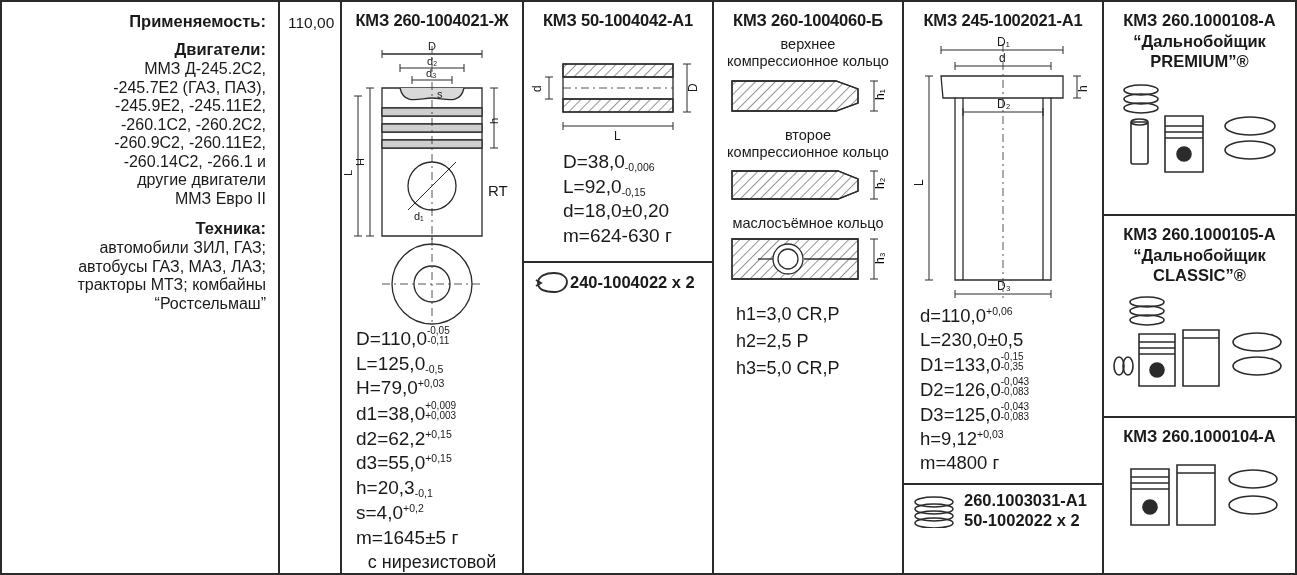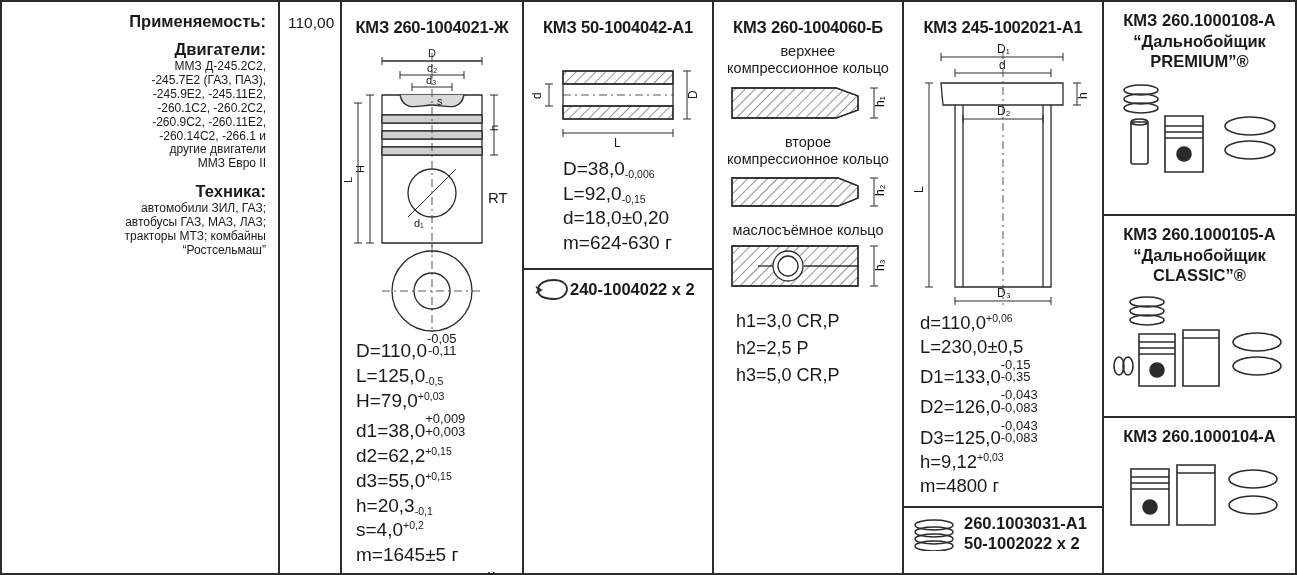--- a/index.html
+++ b/index.html
@@ -27,33 +27,33 @@
   .col-piston { width: 182px; }
   .col-pin    { width: 190px; }
   .col-rings  { width: 190px; }
   .col-liner  { width: 200px; }
   .col-kits   { width: 193px; border-right: 2px solid #2b2b2b; }
 
   .hdr {
     font-weight: bold;
     font-size: 16.5px;
     text-align: center;
-    padding: 16px 2px 6px 2px;
+    padding: 9px 2px 6px 2px;
     letter-spacing: -0.2px;
   }
   .applic-title { font-weight: bold; font-size: 16.5px; margin-bottom: 9px; }
   .applic-sub { font-weight: bold; font-size: 16.5px; margin-bottom: 1px; }
-  .applic-text { font-size: 12px; line-height: 1.16; }
+  .applic-text { font-size: 16px; line-height: 1.16; }
   .applic-gap { height: 11px; }
   .price { font-size: 15.5px; }
 
   .dims { font-size: 19px; line-height: 1.30; padding-left: 14px; }
   .dims .v { white-space: nowrap; }
   sub.t { font-size: 10.5px; vertical-align: -0.25em; }
-  .frac { display:inline-block; font-size:13px; line-height:0.95; vertical-align: 0.15em; text-align:right; }
+  .frac { display:inline-block; font-size:10px; line-height:0.95; vertical-align: 0.15em; text-align:center; }
 
   .note { font-size: 18px; text-align: center; line-height: 1.2; }
 
   .divider { border-top: 2px solid #2b2b2b; }
 
   .sub-hdr { font-weight: bold; font-size: 16.5px; text-align:center; line-height:1.25; padding: 8px 4px 4px 4px;}
   .svg-wrap { display:flex; justify-content:center; }
 
   .smalllabel { font-size: 14.5px; text-align:center; line-height:1.15; }
 

